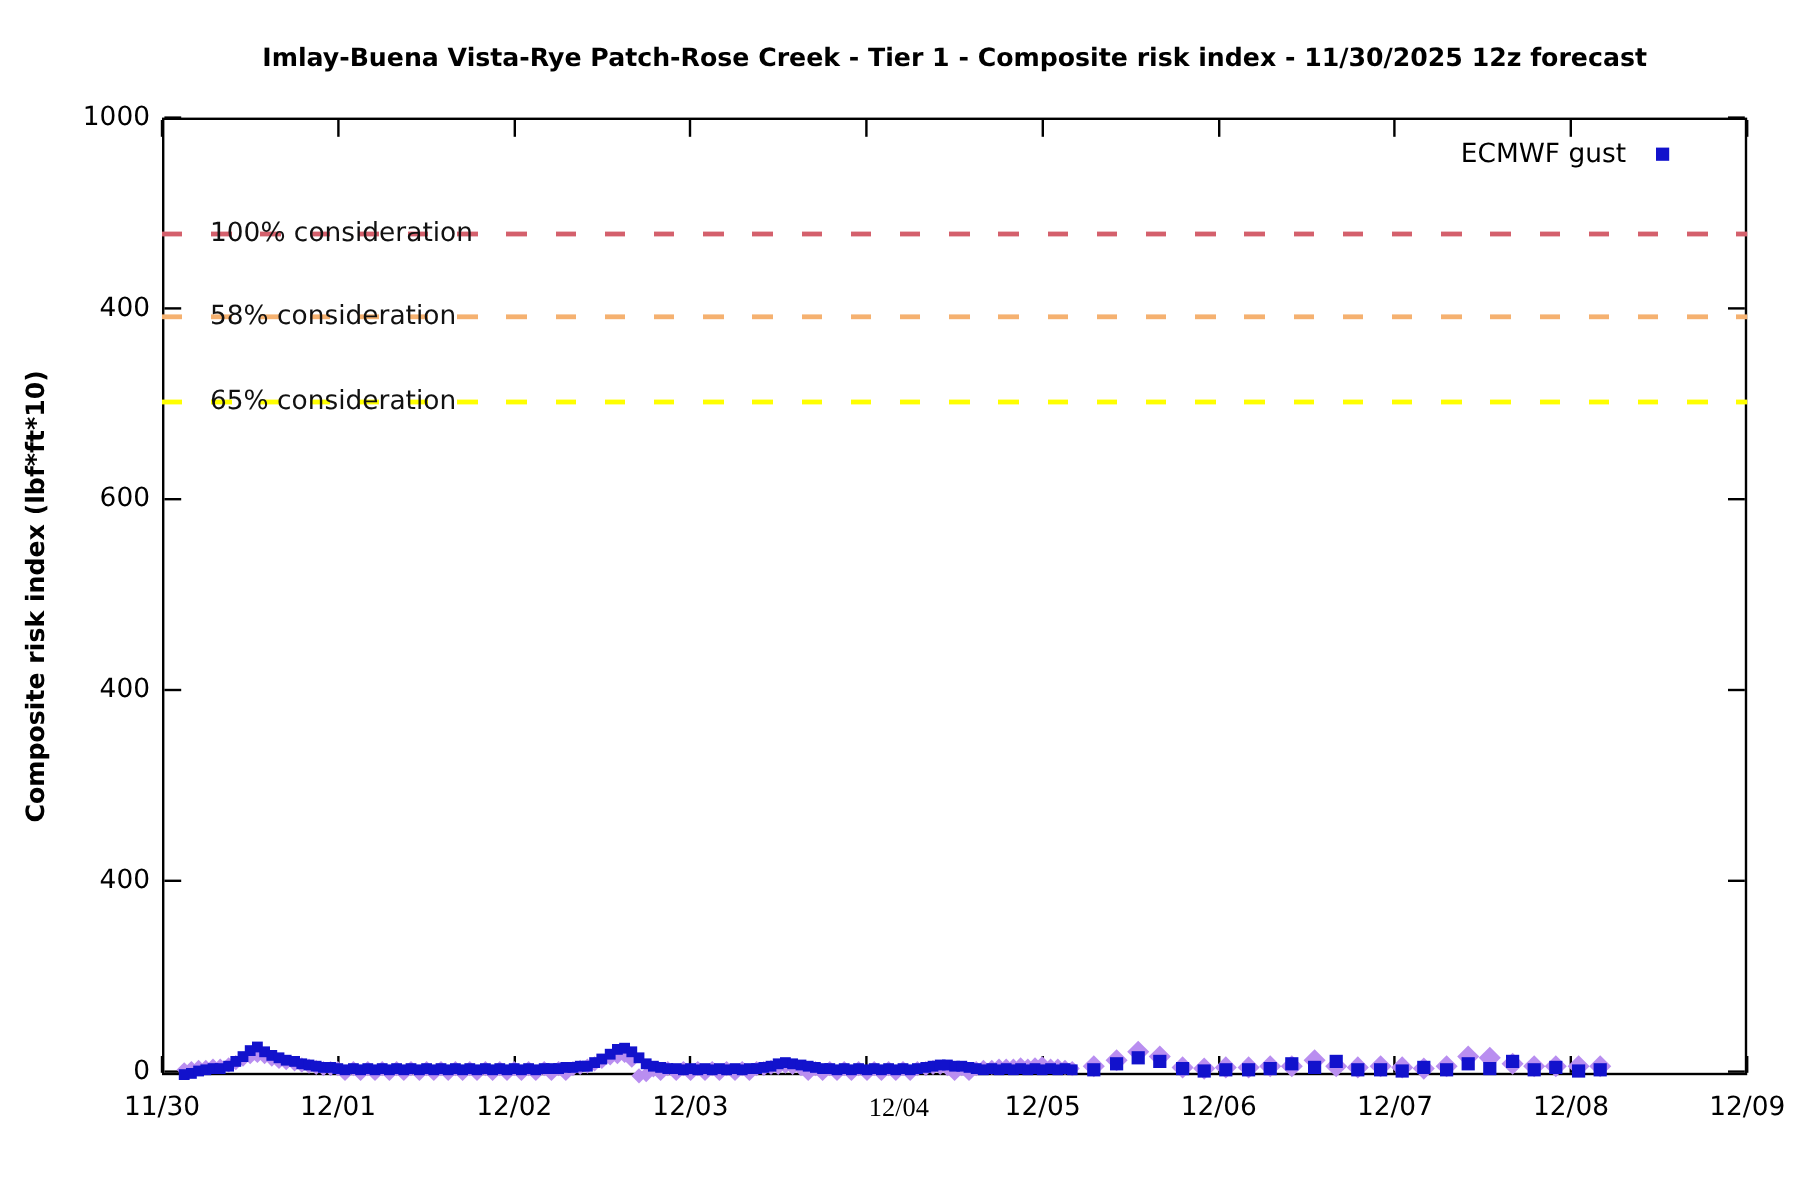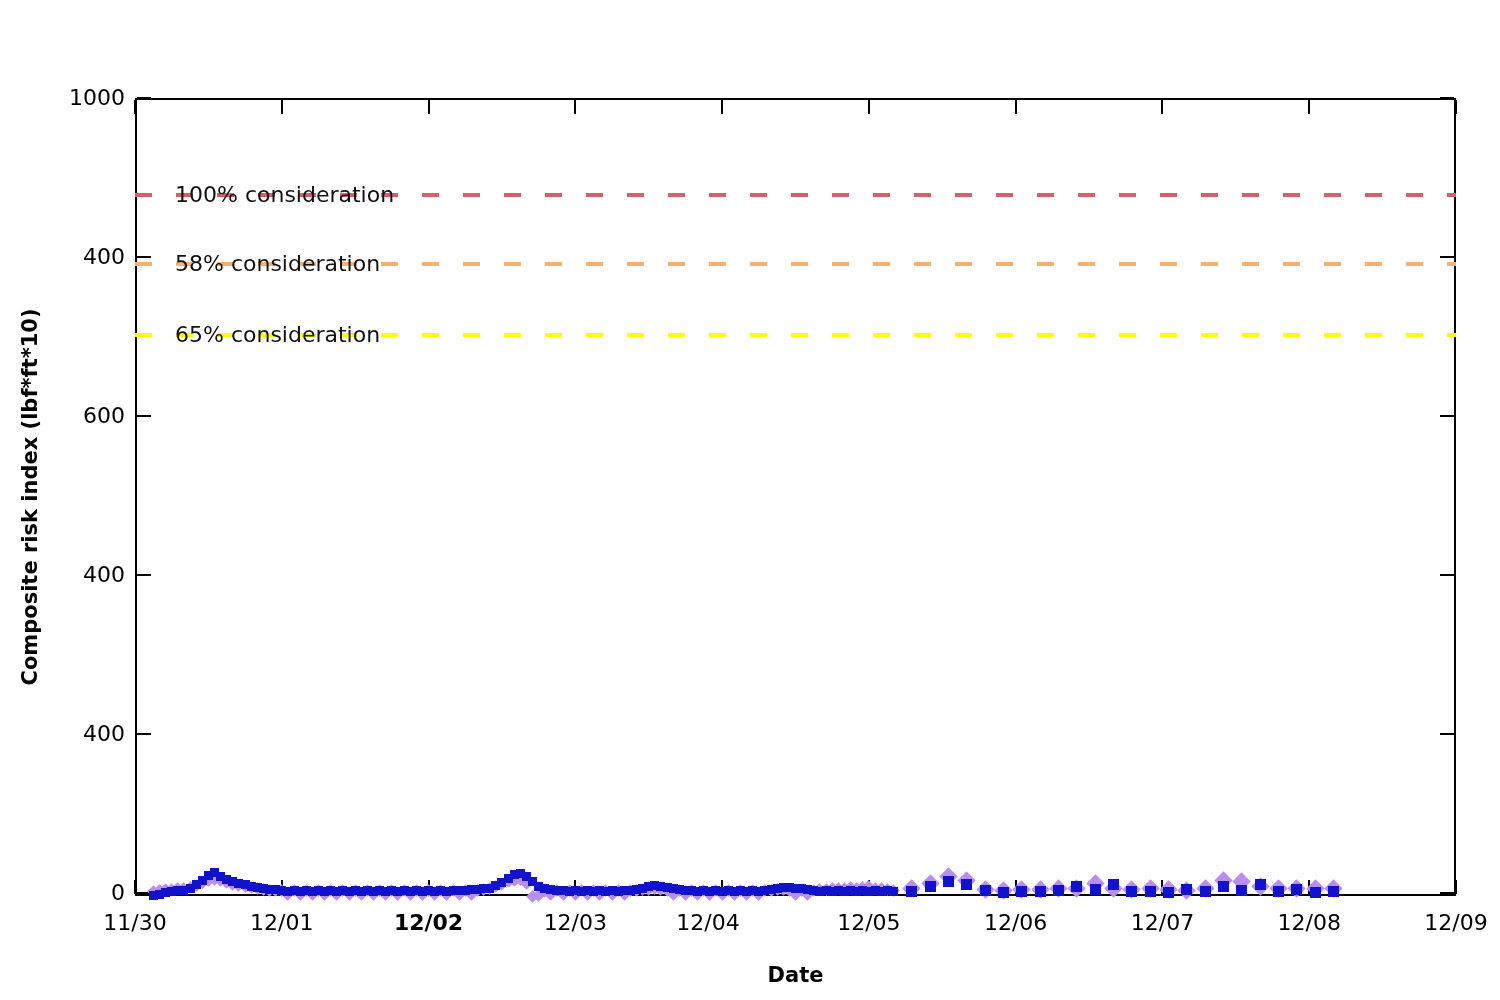--- a/index.html
+++ b/index.html
@@ -44,44 +44,50 @@
   }
   .legend-text{font-size:22px;white-space:nowrap;}
   .legend-marker{width:60px;display:flex;align-items:center;justify-content:center;}
   .lm-square{width:11px;height:11px;}
   .lm-diamond{width:10px;height:10px;transform:rotate(45deg);}
 </style>
 </head>
 <body>
 
 <div id="canvas">
+  <div class="title">Imlay-Buena Vista-Rye Patch-Rose Creek - Tier 1 - Composite risk index - 11/30/2025 12z forecast</div>
 
   <div class="ylabel">Composite risk index (lbf*ft*10)</div>
 
   <div class="plot" id="plot-area"></div>
 
   <div class="legend">
+    <div class="legend-row">
+      <span class="legend-text">ECMWF gust</span>
+      <span class="legend-marker">
+          <span class="lm-square" id="lm-sq" style="background: rgb(18, 18, 204);"></span>
+        </span>
+    </div>
   </div>
 
-  <div class="xlabel">Date</div>
 <div class="tick" style="left: 134px; top: 880px; width: 2px; height: 14px;"></div>
     <div class="tick" style="left: 134px; top: 100px; width: 2px; height: 14px;"></div>
     <div class="xtick-label" style="left: 75px; top: 912px;">11/30</div>
     <div class="tick" style="left: 280.778px; top: 880px; width: 2px; height: 14px;"></div>
     <div class="tick" style="left: 280.778px; top: 100px; width: 2px; height: 14px;"></div>
     <div class="xtick-label" style="left: 221.778px; top: 912px;">12/01</div>
     <div class="tick" style="left: 427.556px; top: 880px; width: 2px; height: 14px;"></div>
     <div class="tick" style="left: 427.556px; top: 100px; width: 2px; height: 14px;"></div>
-    <div class="xtick-label" style="left: 368.556px; top: 912px; font-weight: bold;">12/02</div>
+    <div class="xtick-label" style="left: 368.556px; top: 912px;">12/02</div>
     <div class="tick" style="left: 574.333px; top: 880px; width: 2px; height: 14px;"></div>
     <div class="tick" style="left: 574.333px; top: 100px; width: 2px; height: 14px;"></div>
     <div class="xtick-label" style="left: 515.333px; top: 912px;">12/03</div>
     <div class="tick" style="left: 721.111px; top: 880px; width: 2px; height: 14px;"></div>
     <div class="tick" style="left: 721.111px; top: 100px; width: 2px; height: 14px;"></div>
-    <div class="xtick-label" style="left: 648px; top: 912px;">12/04</div>
+    <div class="xtick-label" style="left: 689px; top: 912px; font-family: Liberation Serif, serif;">12/04</div>
     <div class="tick" style="left: 867.889px; top: 880px; width: 2px; height: 14px;"></div>
     <div class="tick" style="left: 867.889px; top: 100px; width: 2px; height: 14px;"></div>
     <div class="xtick-label" style="left: 808.889px; top: 912px;">12/05</div>
     <div class="tick" style="left: 1014.67px; top: 880px; width: 2px; height: 14px;"></div>
     <div class="tick" style="left: 1014.67px; top: 100px; width: 2px; height: 14px;"></div>
     <div class="xtick-label" style="left: 955.667px; top: 912px;">12/06</div>
     <div class="tick" style="left: 1161.44px; top: 880px; width: 2px; height: 14px;"></div>
     <div class="tick" style="left: 1161.44px; top: 100px; width: 2px; height: 14px;"></div>
     <div class="xtick-label" style="left: 1102.44px; top: 912px;">12/07</div>
     <div class="tick" style="left: 1308.22px; top: 880px; width: 2px; height: 14px;"></div>

